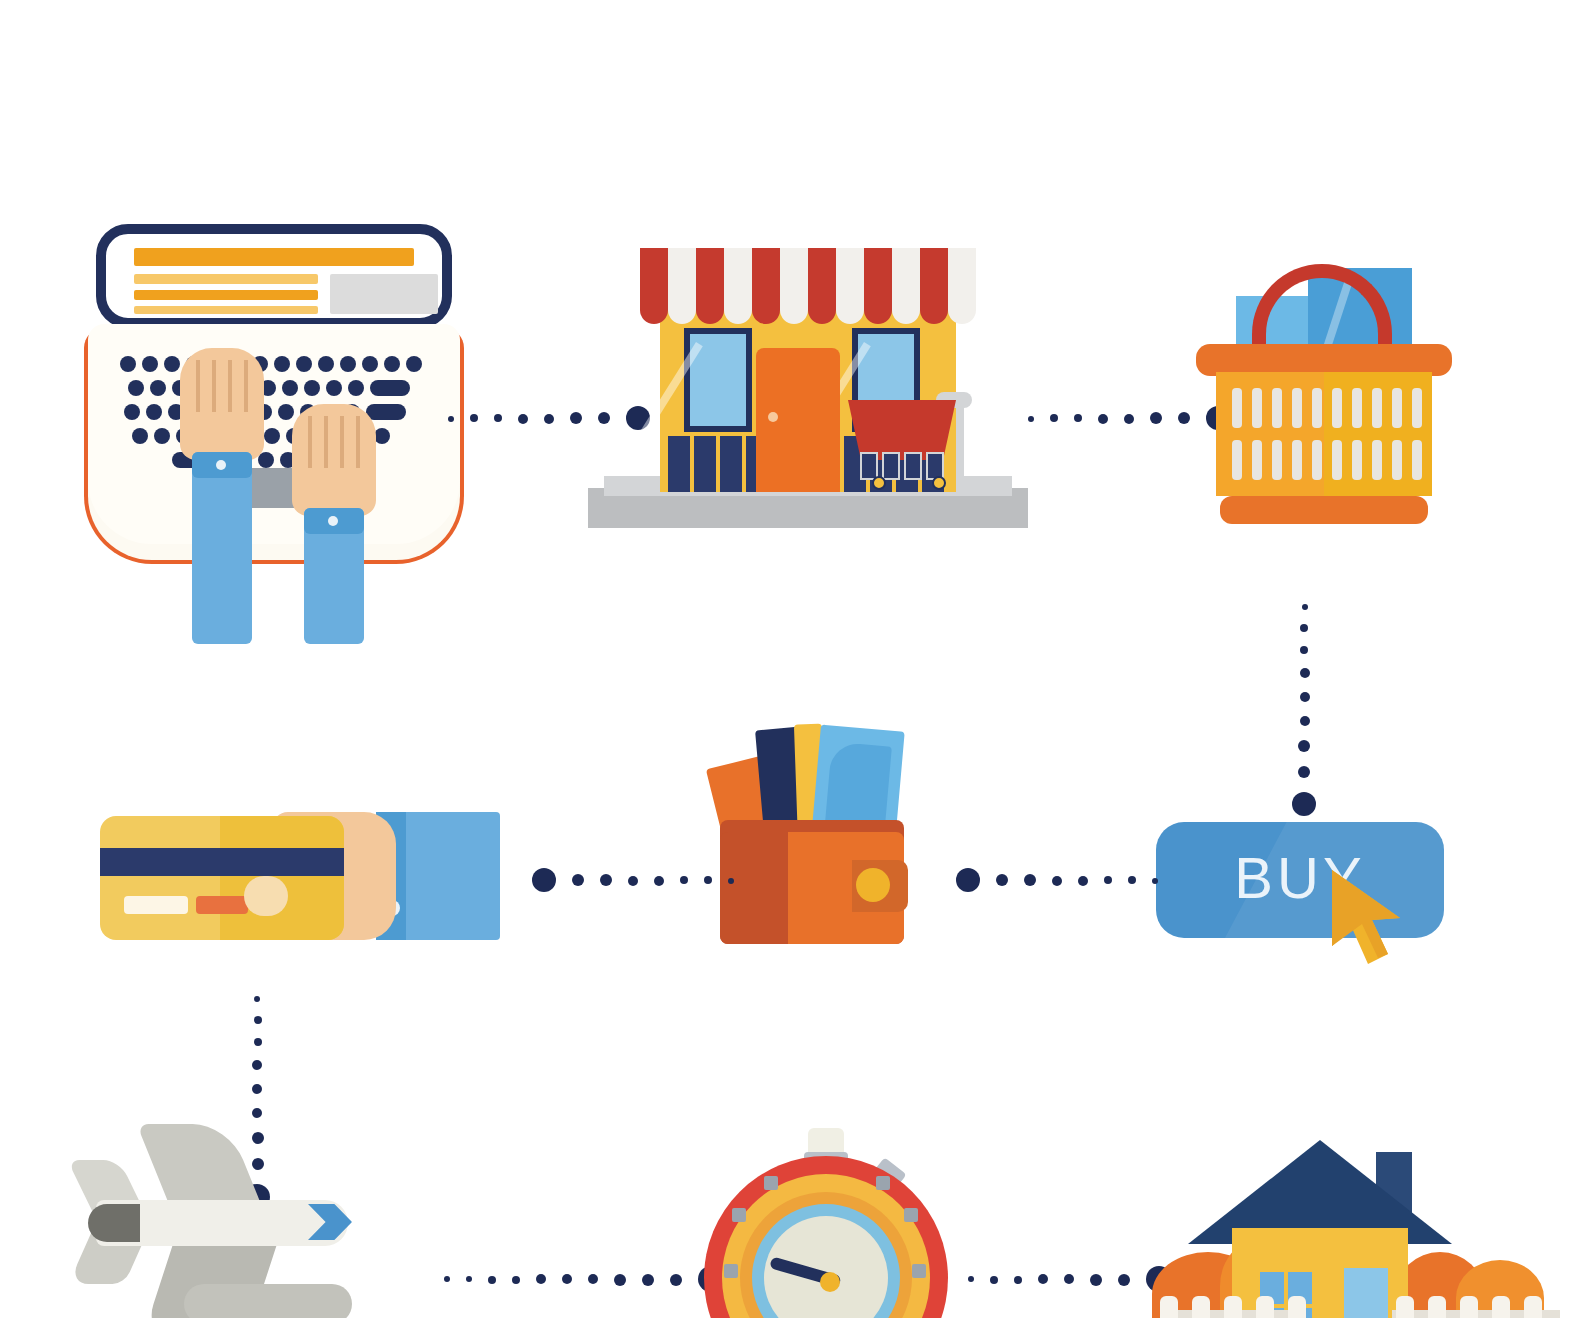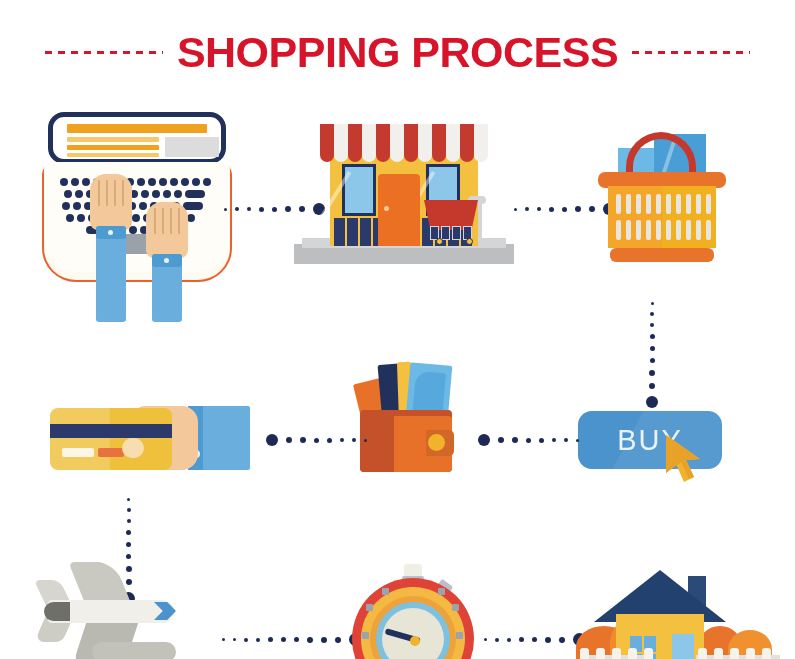--- a/index.html
+++ b/index.html
@@ -142,25 +142,20 @@
   .hs-win{position:absolute;left:104px;top:76px;width:26px;height:32px;background:#8cc6e8;border:2px solid #f4c03f;box-sizing:border-box;}
   .bush{position:absolute;border-radius:50% 50% 0 0;}
   .fence{position:absolute;top:92px;height:22px;width:9px;background:#f6f3ec;border-radius:3px 3px 0 0;}
   .fence-rail{position:absolute;top:99px;height:4px;background:#e5e1d8;}
 </style>
 </head>
 <body>
 
 <div class="stage">
 
-  <div class="title-row">
-    <div class="title-dash left"></div>
-    <div class="title-text">SHOPPING PROCESS</div>
-    <div class="title-dash right"></div>
-  </div>
 
   <div class="icon laptop">
     <div class="lap-screen">
       <div class="lap-bar" style="left:14px;top:7px;width:140px;height:9px;background:#f0a11e;"></div>
       <div class="lap-bar" style="left:14px;top:20px;width:92px;height:5px;background:#f7c869;"></div>
       <div class="lap-bar" style="left:14px;top:28px;width:92px;height:5px;background:#f0a11e;"></div>
       <div class="lap-bar" style="left:14px;top:36px;width:92px;height:4px;background:#f7c869;"></div>
       <div class="lap-bar" style="left:112px;top:20px;width:54px;height:20px;background:#dcdcdc;"></div>
     </div>
     <div class="lap-foot" style="left:40px;"></div>

